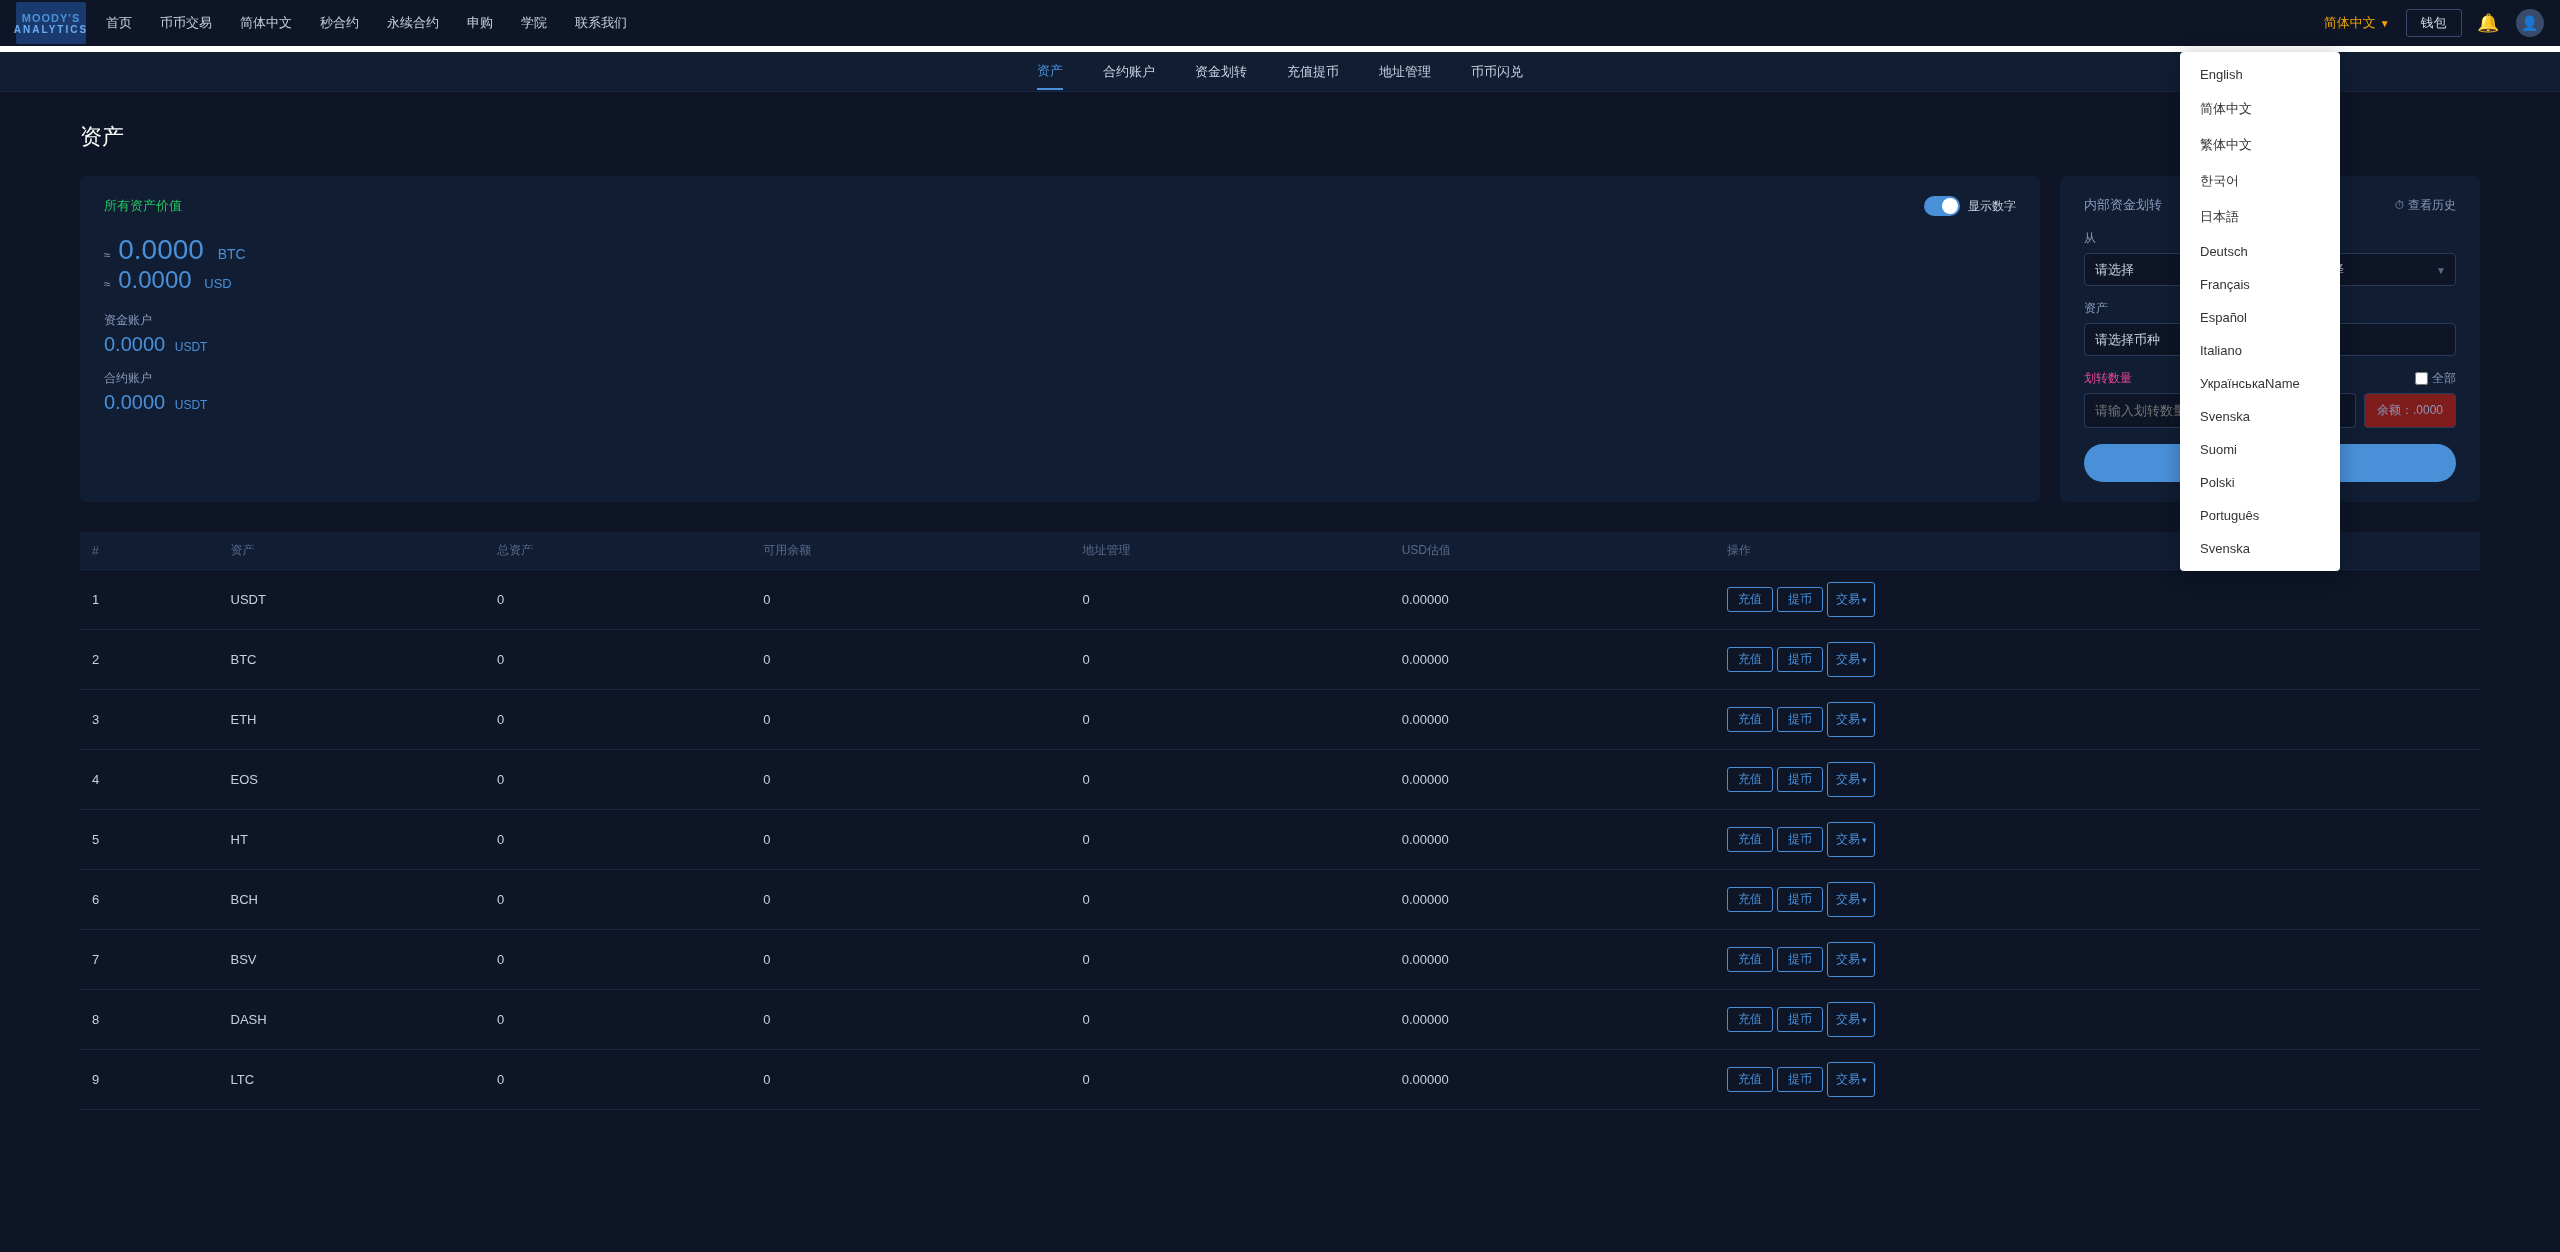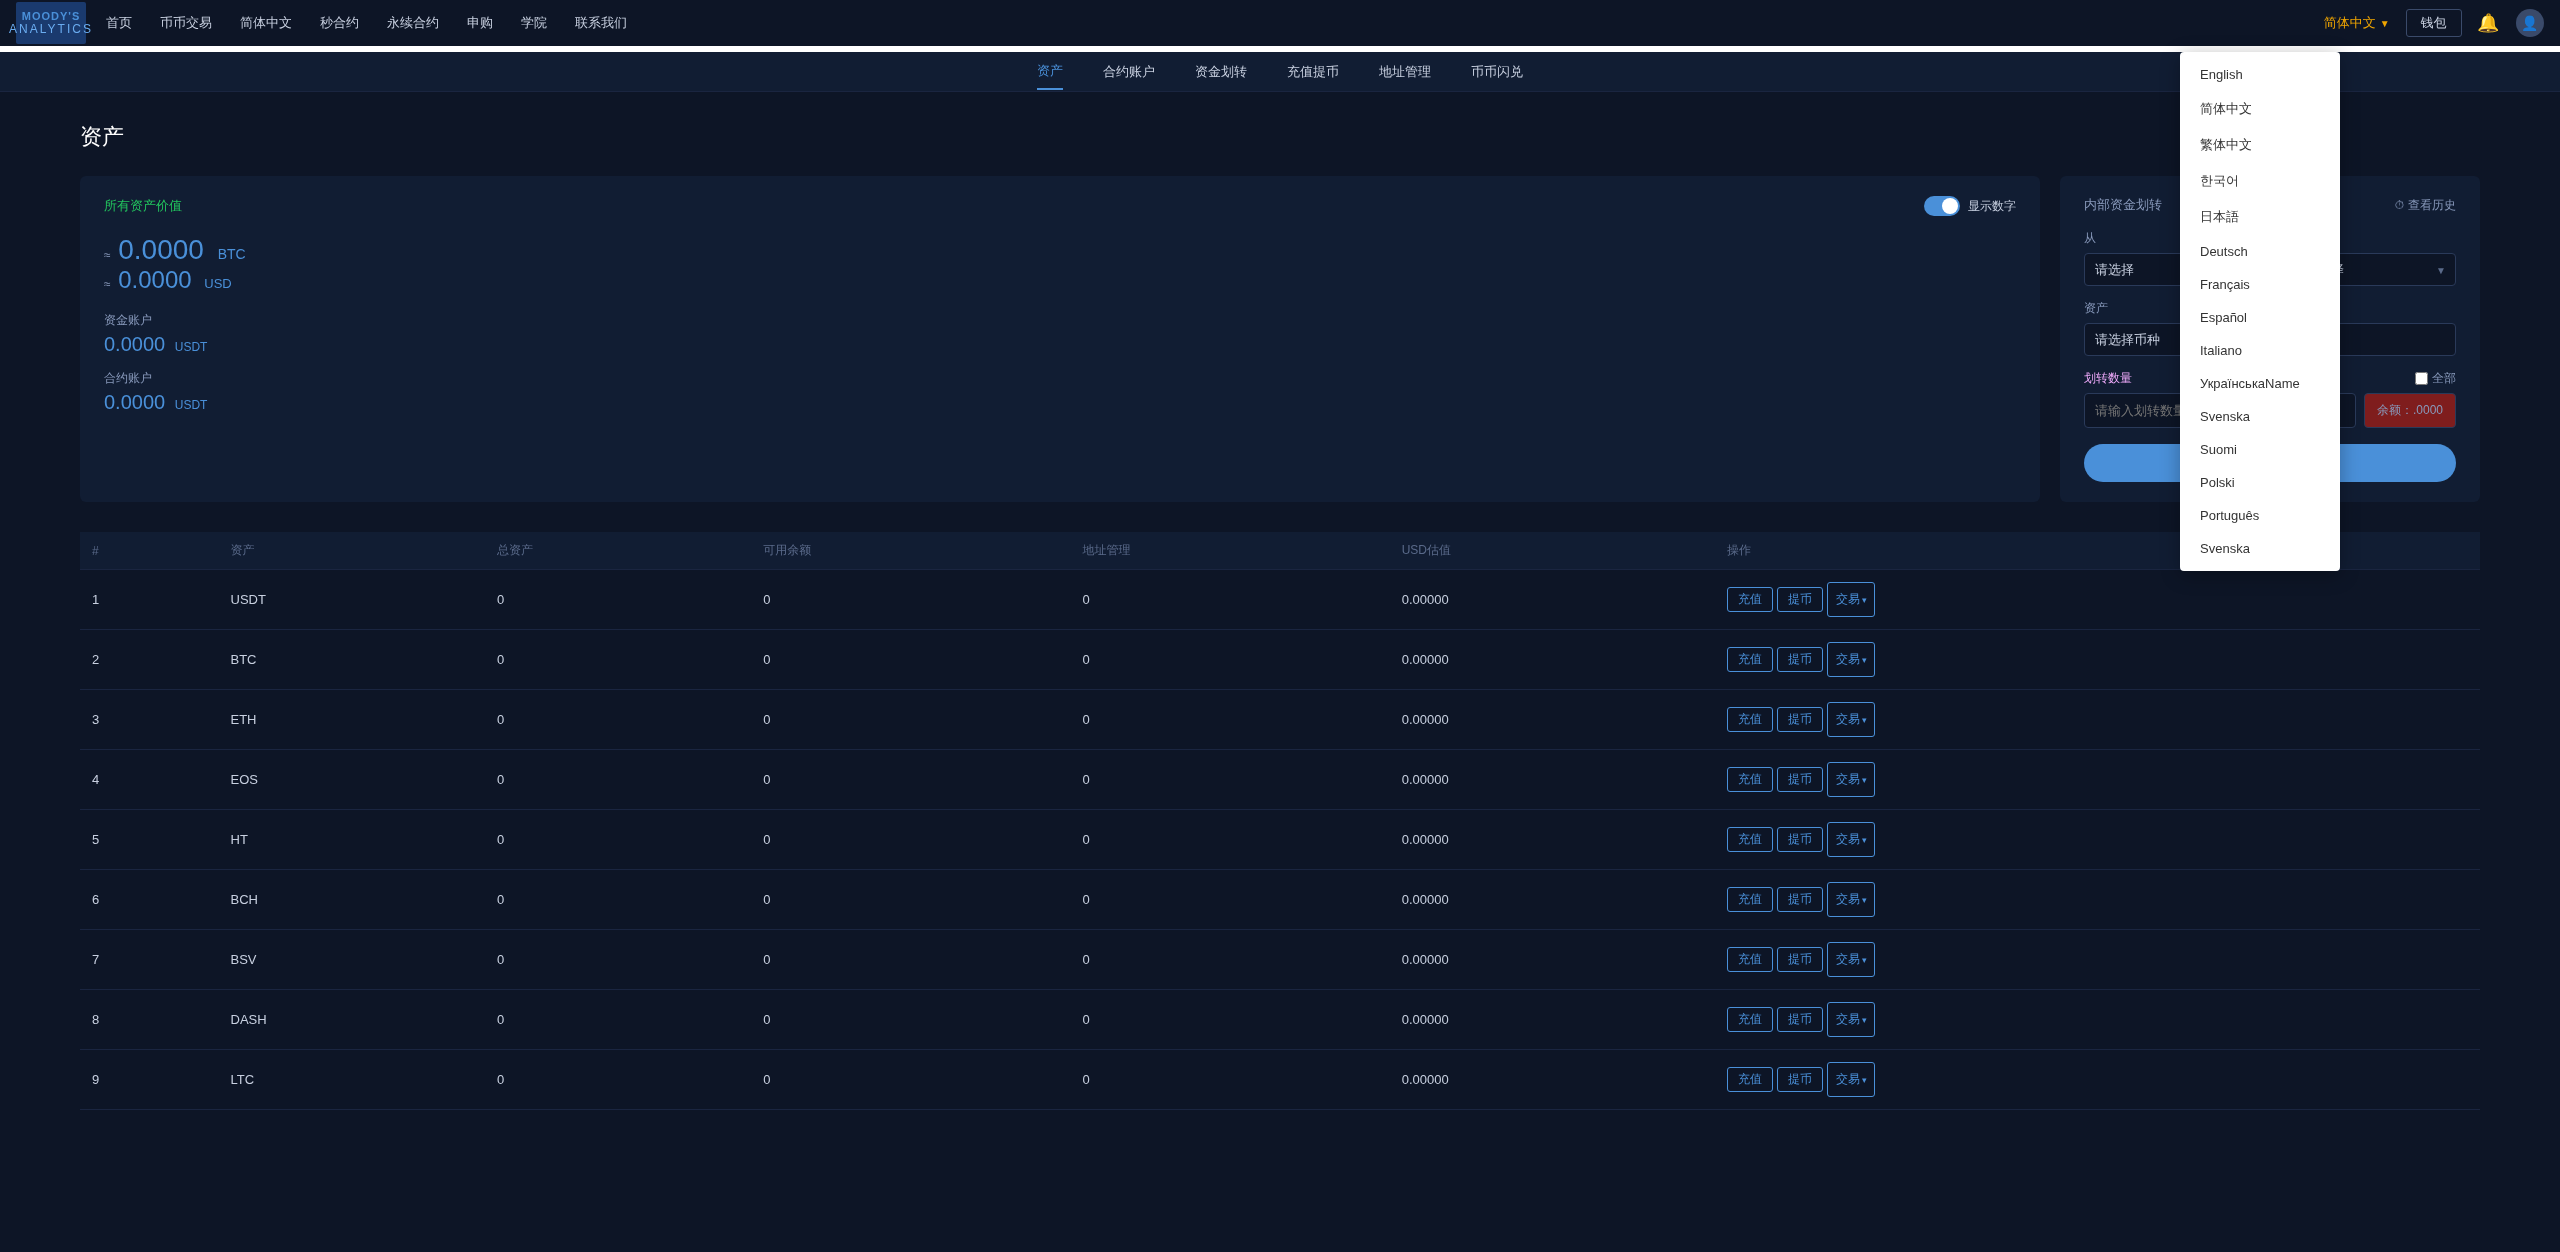--- a/index.html
+++ b/index.html
@@ -2,21 +2,21 @@
 <html><head>
   <meta charset="utf-8">
   <style>
     * { box-sizing: border-box; margin: 0; padding: 0; }
     body { background: #0d1526; color: #c8d0e0; font-family: 'Microsoft YaHei', Arial, sans-serif; font-size: 13px; min-width: 1200px; }
 
     
     .header { background: #0d1526; display: flex; align-items: center; height: 52px; padding: 0 16px; border-bottom: 6px solid #ffffff; position: relative; }
     .logo-box { background: #1a3a6e; width: 70px; height: 42px; display: flex; flex-direction: column; align-items: center; justify-content: center; margin-right: 20px; border-radius: 2px; }
     .logo-top { color: #4a90d9; font-size: 11px; font-weight: bold; letter-spacing: 1px; }
-    .logo-bottom { color: #6aacf0; font-size: 12px; letter-spacing: 2px; }
+    .logo-bottom { color: #6aacf0; font-size: 10px; letter-spacing: 2px; font-weight: bold; }
     .nav-links { display: flex; gap: 28px; flex: 1; }
     .nav-link { color: #c8d0e0; text-decoration: none; font-size: 13px; cursor: pointer; }
     .header-right { display: flex; align-items: center; gap: 16px; }
     .lang-btn { color: #f0a500; font-size: 13px; cursor: pointer; display: flex; align-items: center; gap: 4px; }
     .lang-btn .arrow { font-size: 10px; }
     .wallet-btn { color: #c8d0e0; border: 1px solid #3a4a6a; padding: 4px 14px; border-radius: 3px; cursor: pointer; font-size: 13px; }
     .bell-icon { color: #c8d0e0; font-size: 18px; cursor: pointer; }
     .avatar-circle { width: 28px; height: 28px; border-radius: 50%; background: #3a4a6a; display: flex; align-items: center; justify-content: center; cursor: pointer; color: #c8d0e0; font-size: 14px; }
 
     
@@ -60,21 +60,21 @@
     .from-to-row { display: grid; grid-template-columns: 1fr 36px 1fr; align-items: center; gap: 6px; margin-bottom: 14px; }
     .from-to-label { color: #8899bb; font-size: 12px; margin-bottom: 6px; }
     .select-box { width: 100%; background: #0d1526; border: 1px solid #2a3a5a; color: #c8d0e0; padding: 8px 10px; border-radius: 4px; font-size: 13px; cursor: pointer; appearance: none; }
     .swap-btn { width: 32px; height: 32px; background: #1a2a45; border: 1px solid #2a3a5a; border-radius: 50%; display: flex; align-items: center; justify-content: center; cursor: pointer; color: #4a90d9; font-size: 14px; margin-top: 18px; }
 
     .field-label { color: #8899bb; font-size: 12px; margin-bottom: 6px; }
     .asset-select-wrap { position: relative; margin-bottom: 14px; }
     .asset-select { width: 100%; background: #0d1526; border: 1px solid #2a3a5a; color: #c8d0e0; padding: 8px 10px; border-radius: 4px; font-size: 13px; cursor: pointer; appearance: none; }
 
     .qty-row { display: flex; align-items: center; justify-content: space-between; margin-bottom: 6px; }
-    .qty-label { color: #f0abfc; font-size: 12px; }
+    .qty-label { color: #ec4899; font-size: 12px; }
     .all-check { display: flex; align-items: center; gap: 4px; color: #8899bb; font-size: 12px; cursor: pointer; }
     .all-check input { margin: 0; }
 
     .qty-input-row { display: flex; gap: 8px; margin-bottom: 16px; }
     .qty-input { flex: 1; background: #0d1526; border: 1px solid #2a3a5a; color: #c8d0e0; padding: 8px 10px; border-radius: 4px; font-size: 13px; }
     .balance-box { background: #7f1d1d; border: 1px solid #2a3a5a; border-radius: 4px; padding: 8px 12px; color: #8899bb; font-size: 12px; white-space: nowrap; }
 
     .confirm-btn { width: 100%; background: #4a90d9; color: #fff; border: none; border-radius: 20px; padding: 10px; font-size: 14px; cursor: pointer; text-align: center; }
 
     

